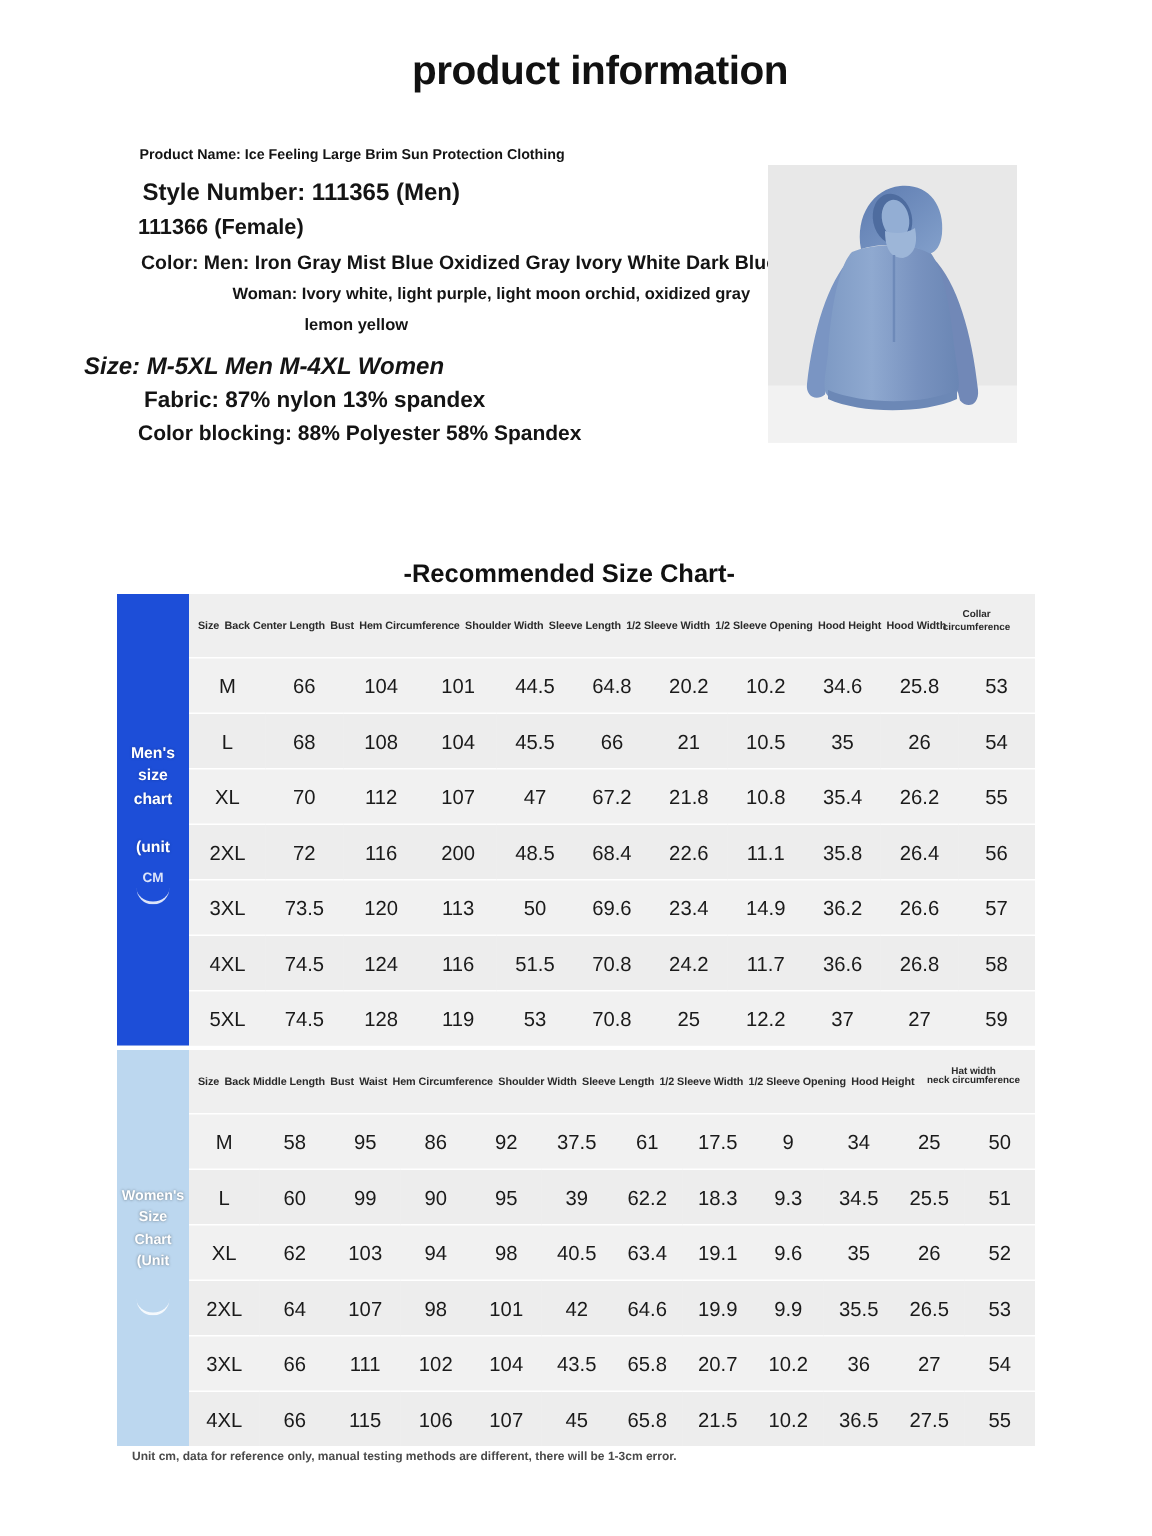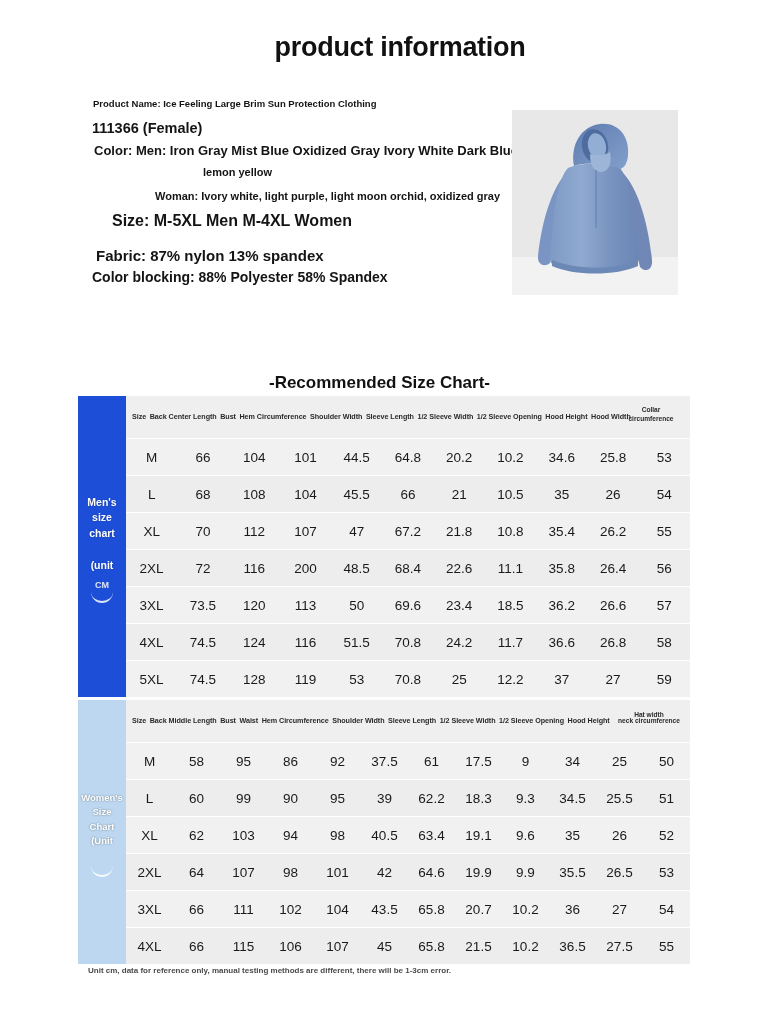--- a/index.html
+++ b/index.html
@@ -73,22 +73,23 @@
   }
   .il-lemon {
     font-size: 11px;
     font-weight: bold;
     padding-left: 203px;
     margin-bottom: 10px;
   }
   .il-size {
     font-size: 16px;
     font-weight: bold;
-    padding-left: 112px;
-    margin-bottom: 16px;
+    padding-left: 56px;
+    margin-bottom: 3px;
+    font-style: italic;
   }
   .il-fabric {
     font-size: 15px;
     font-weight: bold;
     padding-left: 96px;
     margin-bottom: 3px;
   }
   .il-blocking {
     font-size: 14px;
     font-weight: bold;
@@ -277,24 +278,25 @@
     white-space: nowrap;
   }
 </style>
 </head>
 <body>
 
 <div class="page-title">product information</div>
 
 <div class="info-block">
   <div class="info-line il-name">Product Name: Ice Feeling Large Brim Sun Protection Clothing</div>
+  <div class="info-line il-style1">Style Number: 111365 (Men)</div>
   <div class="info-line il-style2">111366 (Female)</div>
   <div class="info-line il-color">Color: Men: Iron Gray Mist Blue Oxidized Gray Ivory White Dark Blue</div>
+  <div class="info-line il-woman">Woman: Ivory white, light purple, light moon orchid, oxidized gray</div>
   <div class="info-line il-lemon">lemon yellow</div>
-  <div class="info-line il-woman">Woman: Ivory white, light purple, light moon orchid, oxidized gray</div>
   <div class="info-line il-size">Size: M-5XL Men M-4XL Women</div>
   <div class="info-line il-fabric">Fabric: 87% nylon 13% spandex</div>
   <div class="info-line il-blocking">Color blocking: 88% Polyester 58% Spandex</div>
 </div>
 
 <div class="photo">
   <div class="floor"></div>
   <svg width="166" height="185" viewBox="0 0 166 185">
     <defs>
       <linearGradient id="bodyg" x1="0" y1="0" x2="1" y2="0">
@@ -397,21 +399,21 @@
             <td>56</td>
           </tr>
           <tr>
             <td>3XL</td>
             <td>73.5</td>
             <td>120</td>
             <td>113</td>
             <td>50</td>
             <td>69.6</td>
             <td>23.4</td>
-            <td>18.5</td>
+            <td>14.9</td>
             <td>36.2</td>
             <td>26.6</td>
             <td>57</td>
           </tr>
           <tr>
             <td>4XL</td>
             <td>74.5</td>
             <td>124</td>
             <td>116</td>
             <td>51.5</td>

